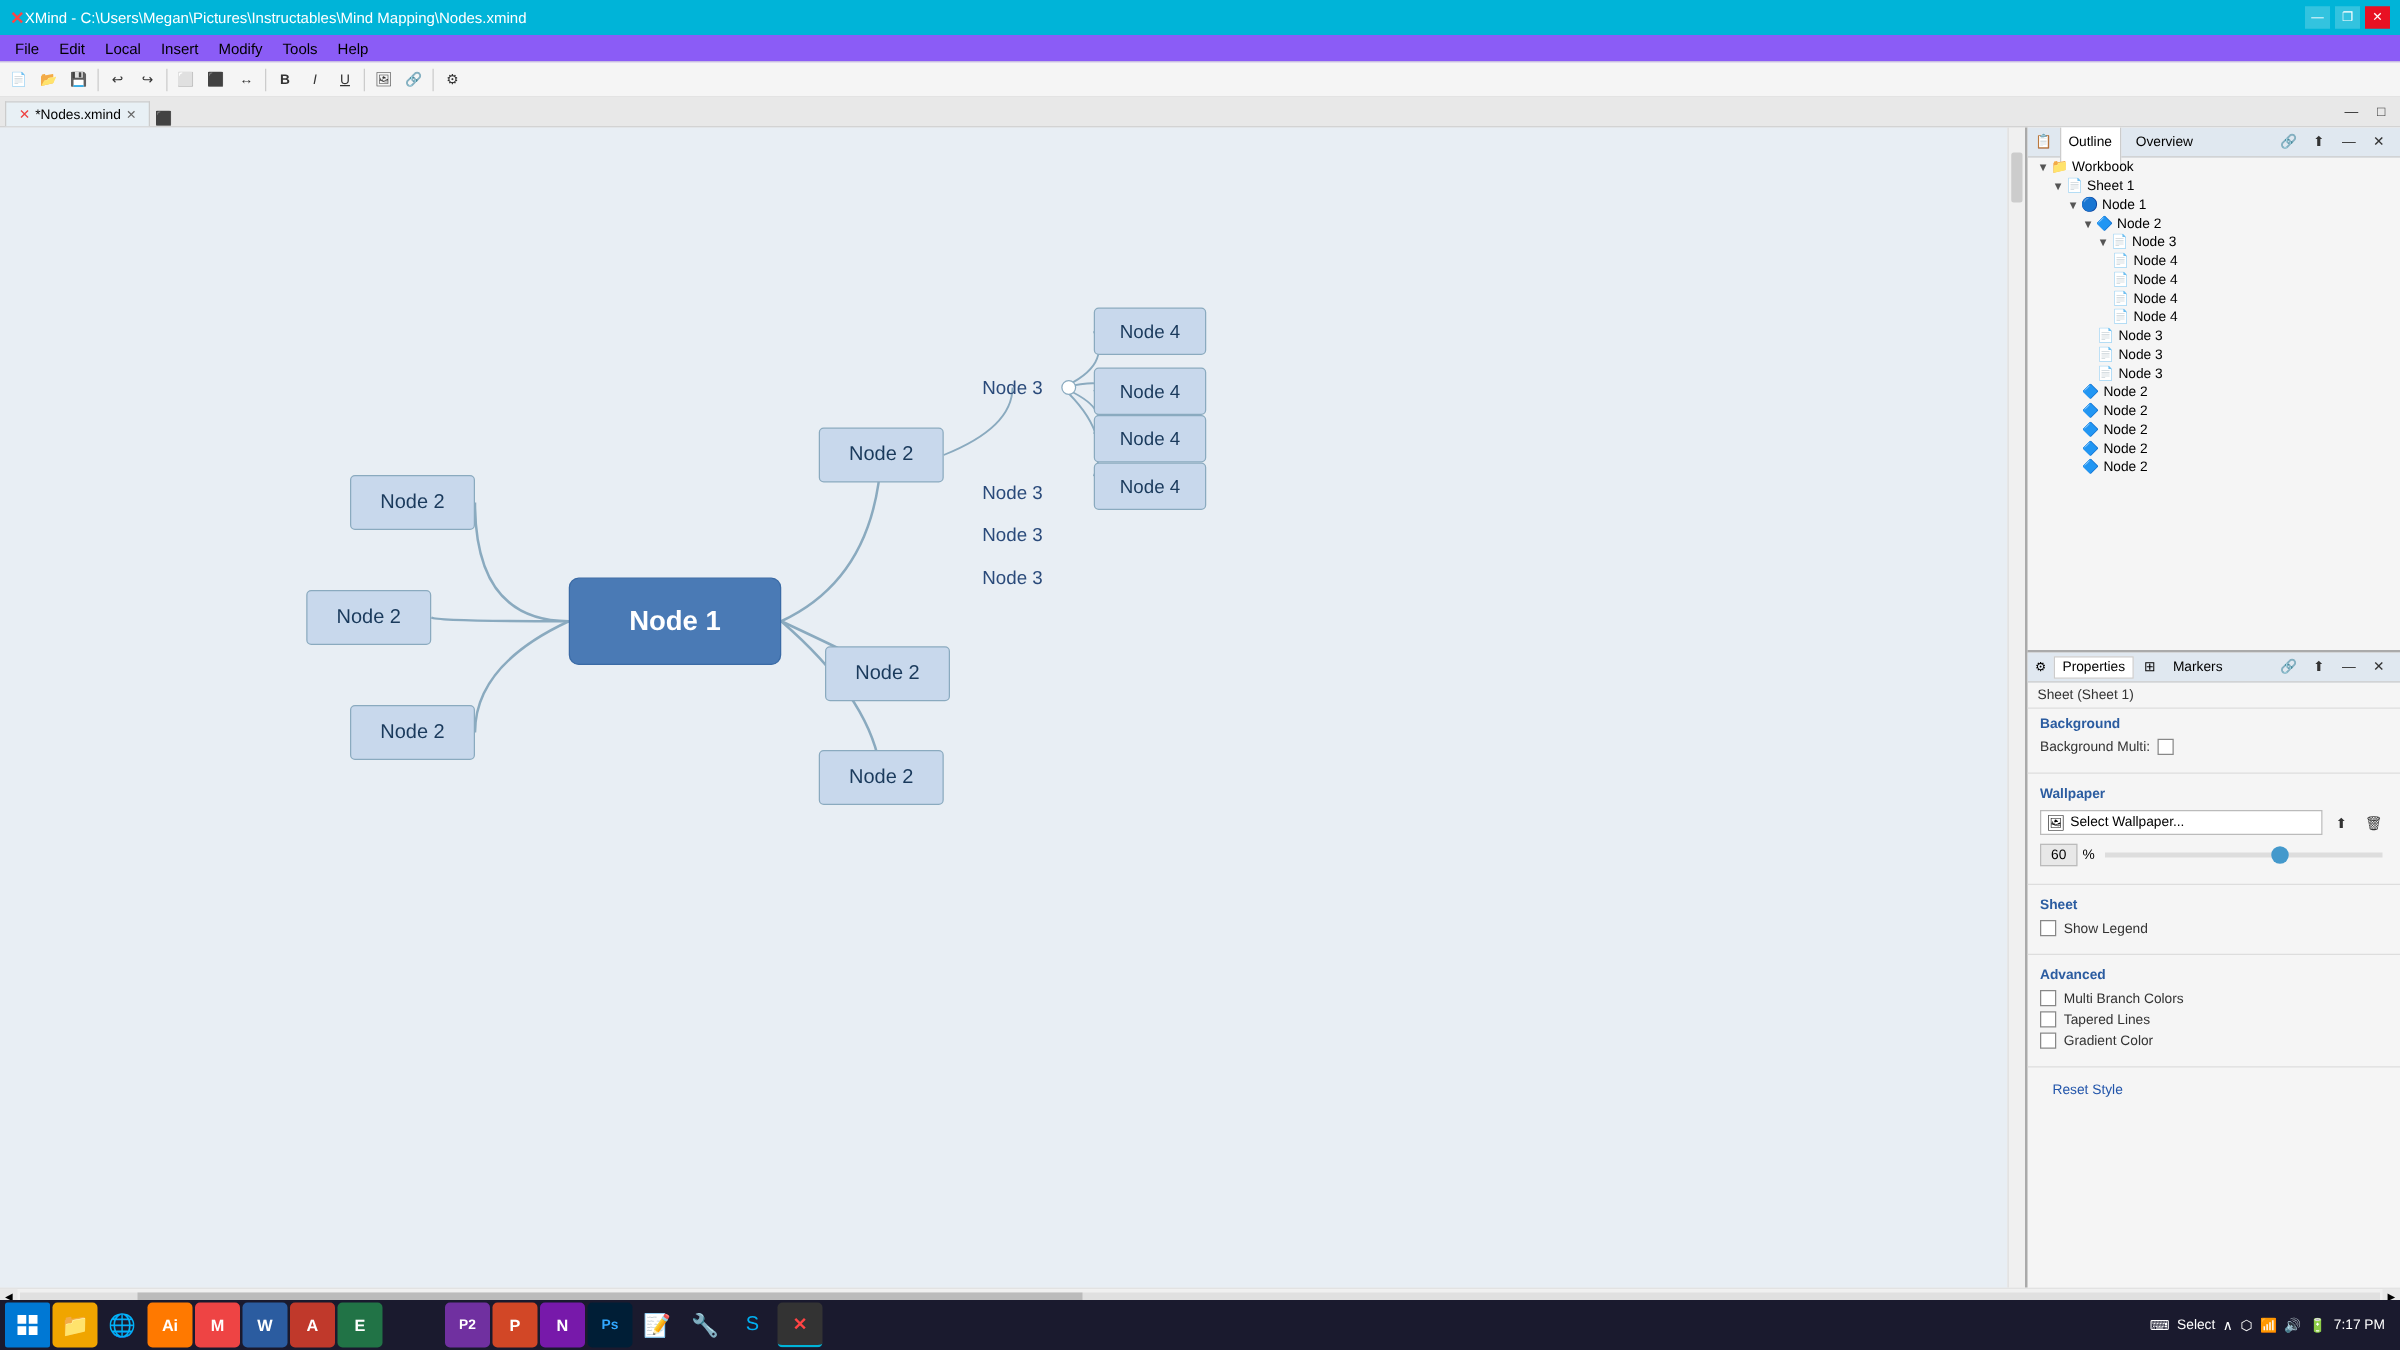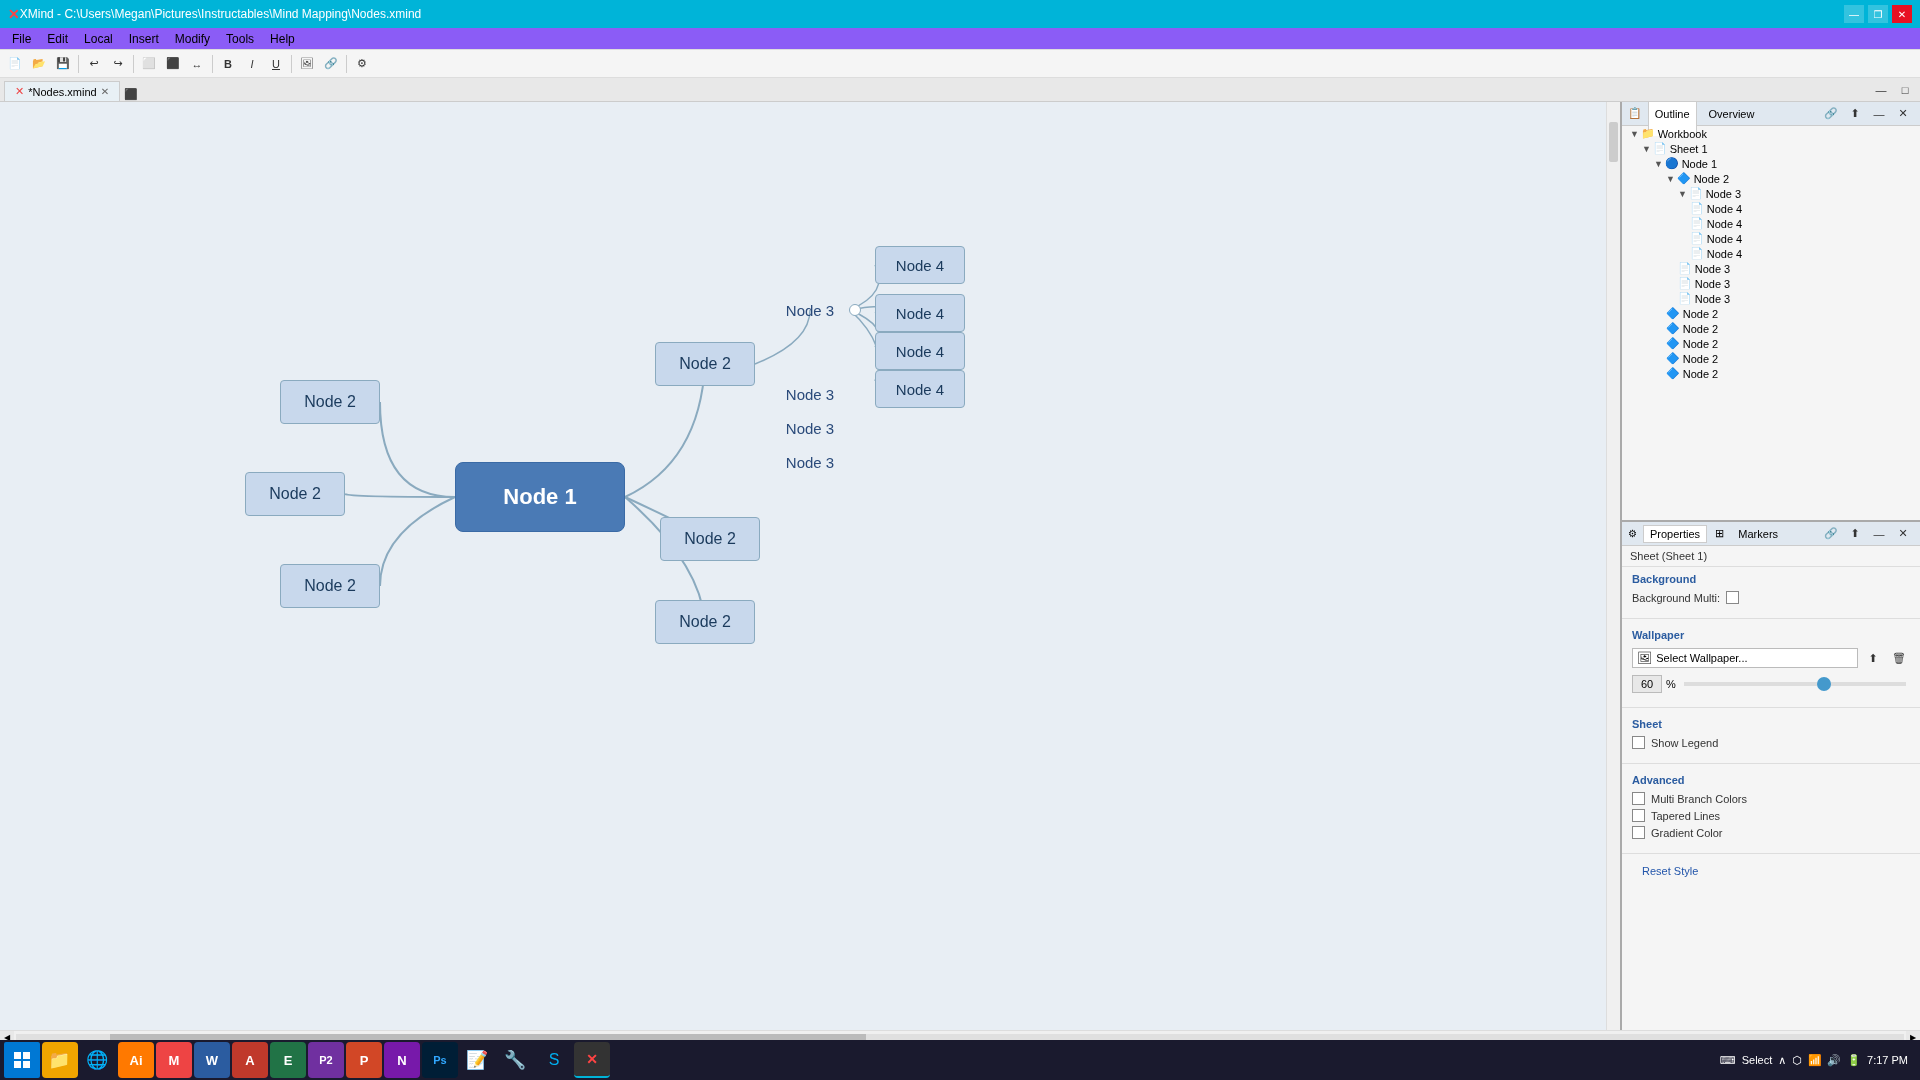--- a/index.html
+++ b/index.html
@@ -622,21 +622,21 @@
         <rect x="10" y="10" width="7" height="7" fill="white"></rect>
       </svg>
   </div>
   <div class="tb-icon" style="background:#f0a500;">📁</div>
   <div class="tb-icon">🌐</div>
   <div class="tb-icon" style="background:#ff7900; color:white; font-size:13px; font-weight:bold;">Ai</div>
   <div class="tb-icon" style="background:#e44; color:white; font-size:13px; font-weight:bold;">M</div>
   <div class="tb-icon" style="background:#2b5ca0; color:white; font-size:13px; font-weight:bold;">W</div>
   <div class="tb-icon" style="background:#c0392b; color:white; font-size:13px; font-weight:bold;">A</div>
   <div class="tb-icon" style="background:#217346; color:white; font-size:13px; font-weight:bold;">E</div>
-  <div class="tb-icon" style="background:#7030a0; color:white; font-size:11px; font-weight:bold;">P2</div>
+  <div class="tb-icon" style="background:#7030a0; color:white; font-size:11px; font-weight:bold;margin-left:48px;">P2</div>
   <div class="tb-icon" style="background:#d24726; color:white; font-size:13px; font-weight:bold;">P</div>
   <div class="tb-icon" style="background:#7719aa; color:white; font-size:13px; font-weight:bold;">N</div>
   <div class="tb-icon" style="background:#001e36; color:#31a8ff; font-size:11px; font-weight:bold;">Ps</div>
   <div class="tb-icon">📝</div>
   <div class="tb-icon">🔧</div>
   <div class="tb-icon" style="color:#00aff0; font-size:16px;">S</div>
   <div class="tb-icon active" style="background:#333; border-bottom:2px solid #00b4d8;">
     <span style="color:#ff4444; font-weight:bold; font-size:14px;">✕</span>
   </div>
 

